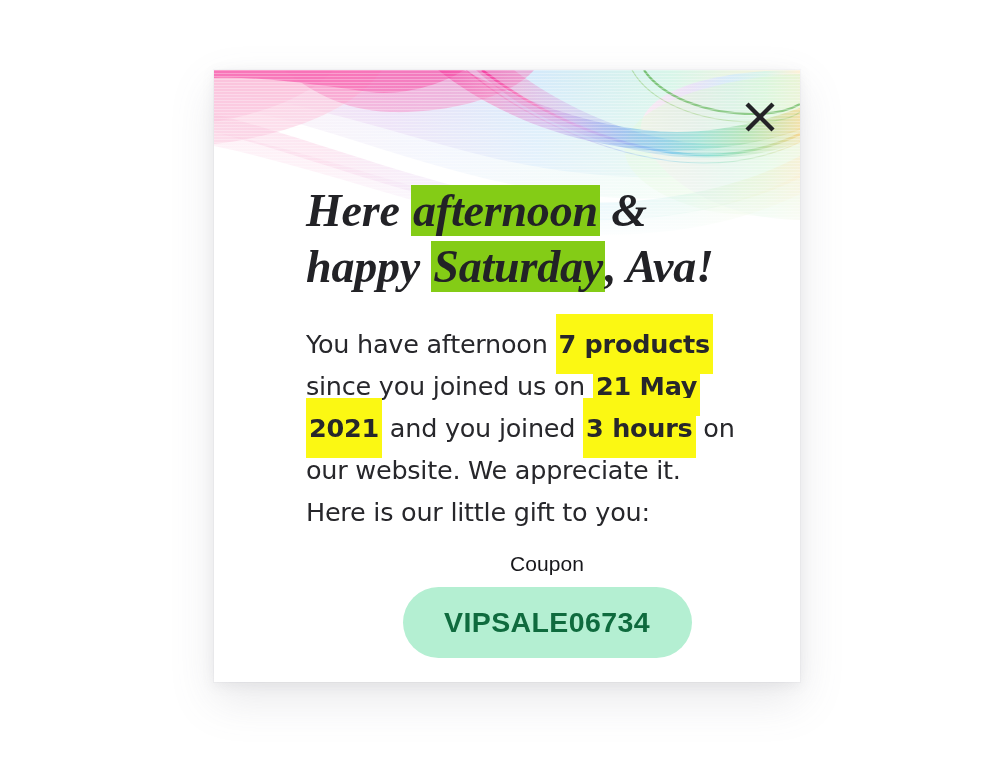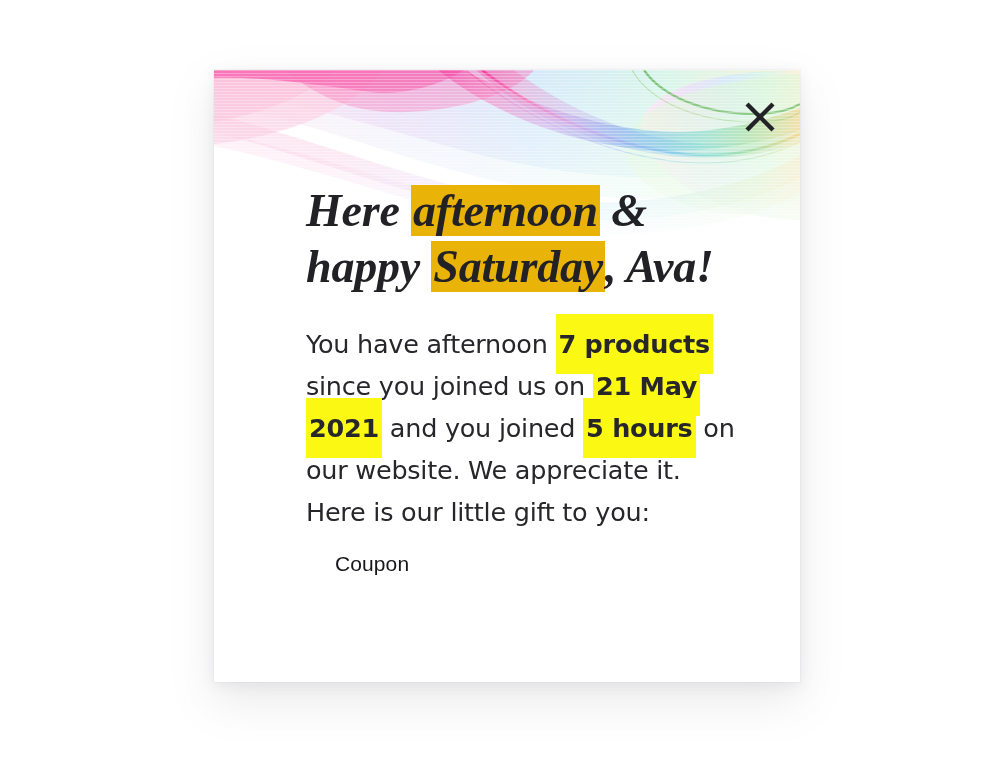--- a/index.html
+++ b/index.html
@@ -78,21 +78,21 @@
     font-family: "Liberation Serif", "DejaVu Serif", serif;
     font-weight: 700;
     font-style: italic;
     font-size: 46px;
     line-height: 56px;
     letter-spacing: -0.2px;
     color: #222226;
     width: 452px;
   }
   .headline .hl {
-    background: #eab308;
+    background: #84cc16;
     padding: 0 2px;
     box-decoration-break: clone;
     -webkit-box-decoration-break: clone;
   }
 
   .bodycopy {
     margin: 28px 0 0 0;
     font-family: "DejaVu Sans", "Liberation Sans", sans-serif;
     font-size: 25.5px;
     line-height: 42px;
@@ -109,21 +109,21 @@
   }
 
   
   .coupon-row {
     position: absolute;
     left: 121px;
     top: 482px;
     width: 424px;
     height: 72px;
     display: flex;
-    align-items: flex-start;
+    align-items: center;
     gap: 11px;
     flex-direction: column;
   }
   .coupon-label {
     font-family: "Liberation Sans", sans-serif;
     font-size: 21px;
     color: #17171b;
     white-space: nowrap;
     letter-spacing: 0.1px;
   }
@@ -239,21 +239,24 @@
       <svg width="34" height="34" viewBox="0 0 34 34">
         <line x1="4" y1="4" x2="30" y2="30" stroke="#232327" stroke-width="4.4" stroke-linecap="butt"></line>
         <line x1="30" y1="4" x2="4" y2="30" stroke="#232327" stroke-width="4.4" stroke-linecap="butt"></line>
       </svg>
     </button>
 
     <div class="card-body">
 
       <h1 class="headline"><span>Here </span><span class="hl">afternoon</span><span> &amp; happy </span><span class="hl">Saturday</span><span>, Ava!</span></h1>
 
-      <p class="bodycopy"><span>You have afternoon </span><span class="hl">7 products</span><span> since you joined us on </span><span class="hl">21 May 2021</span><span> and you joined </span><span class="hl">5 hours</span><span> on our website. We appreciate it. Here is our little gift to you:</span></p>
+      <p class="bodycopy"><span>You have afternoon </span><span class="hl">7 products</span><span> since you joined us on </span><span class="hl">21 May 2021</span><span> and you joined </span><span class="hl">3 hours</span><span> on our website. We appreciate it. Here is our little gift to you:</span></p>
     </div>
 
     <div class="coupon-row">
       <span class="coupon-label">Coupon</span>
+      <button class="coupon-pill">
+        <span class="coupon-code">VIPSALE06734</span>
+      </button>
     </div>
 
   </div>
 </div>
 
 </body></html>

